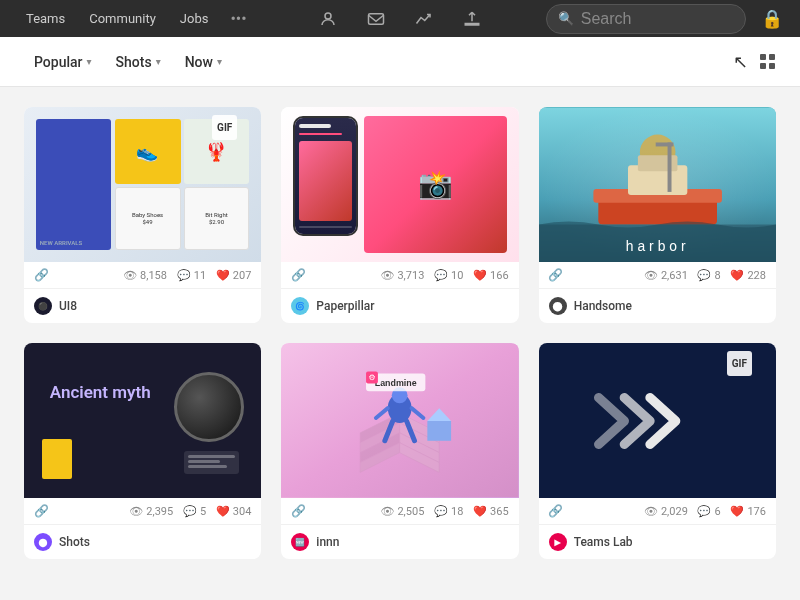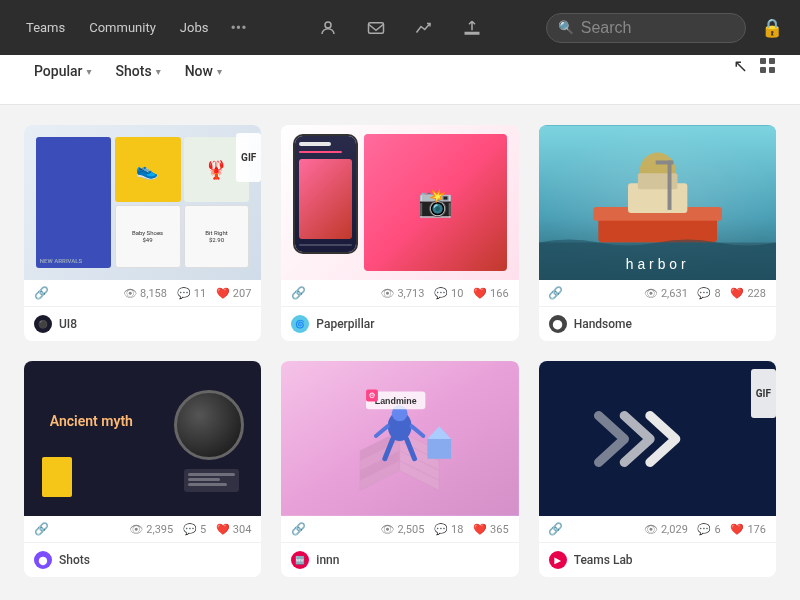--- a/index.html
+++ b/index.html
@@ -7,21 +7,21 @@
       font-family: -apple-system, BlinkMacSystemFont, 'Segoe UI', Roboto, sans-serif;
       background: #f3f3f3;
       width: 800px;
       height: 600px;
       overflow: hidden;
     }
 
     
     .navbar {
       background: #2d2d2d;
-      height: 55px;
+      height: 37px;
       display: flex;
       align-items: center;
       padding: 0 16px;
       gap: 0;
     }
     .nav-left {
       display: flex;
       align-items: center;
       gap: 4px;
     }
@@ -87,21 +87,21 @@
       color: #888;
       font-size: 18px;
       margin-left: 6px;
     }
 
     
     .subnav {
       background: #fff;
       height: 50px;
       display: flex;
-      align-items: flex-start;
+      align-items: center;
       padding: 0 24px;
       border-bottom: 1px solid #e5e5e5;
       gap: 0;
     }
     .subnav-left {
       display: flex;
       align-items: center;
       gap: 4px;
       flex: 1;
     }
@@ -160,26 +160,26 @@
     }
     .card-thumb {
       width: 100%;
       height: 155px;
       position: relative;
       overflow: hidden;
     }
     .gif-badge {
       position: absolute;
       top: 8px;
-      right: 0;
+      right: 24px;
       background: rgba(255,255,255,0.9);
       color: #333;
       font-size: 10px;
       font-weight: 700;
-      padding: 19px 5px;
+      padding: 7px 5px;
       border-radius: 3px;
     }
     .card-stats {
       padding: 6px 10px;
       display: flex;
       align-items: center;
       gap: 10px;
       font-size: 11px;
       color: #888;
       border-bottom: 1px solid #f0f0f0;
@@ -329,25 +329,25 @@
       height: 100%;
     }
 
     
     .norde-content {
       width: 85%;
       height: 75%;
       position: relative;
     }
     .norde-title {
-      color: #fdba74;
-      font-size: 14px;
+      color: #c4b5fd;
+      font-size: 17px;
       font-weight: 600;
       margin-bottom: 6px;
-      margin-top: 33px;
+      margin-top: 20px;
       margin-left: 8px;
     }
     .norde-disc {
       width: 70px;
       height: 70px;
       border-radius: 50%;
       background: radial-gradient(circle at 35% 35%, #555, #111);
       border: 3px solid #666;
       position: absolute;
       right: 0;

